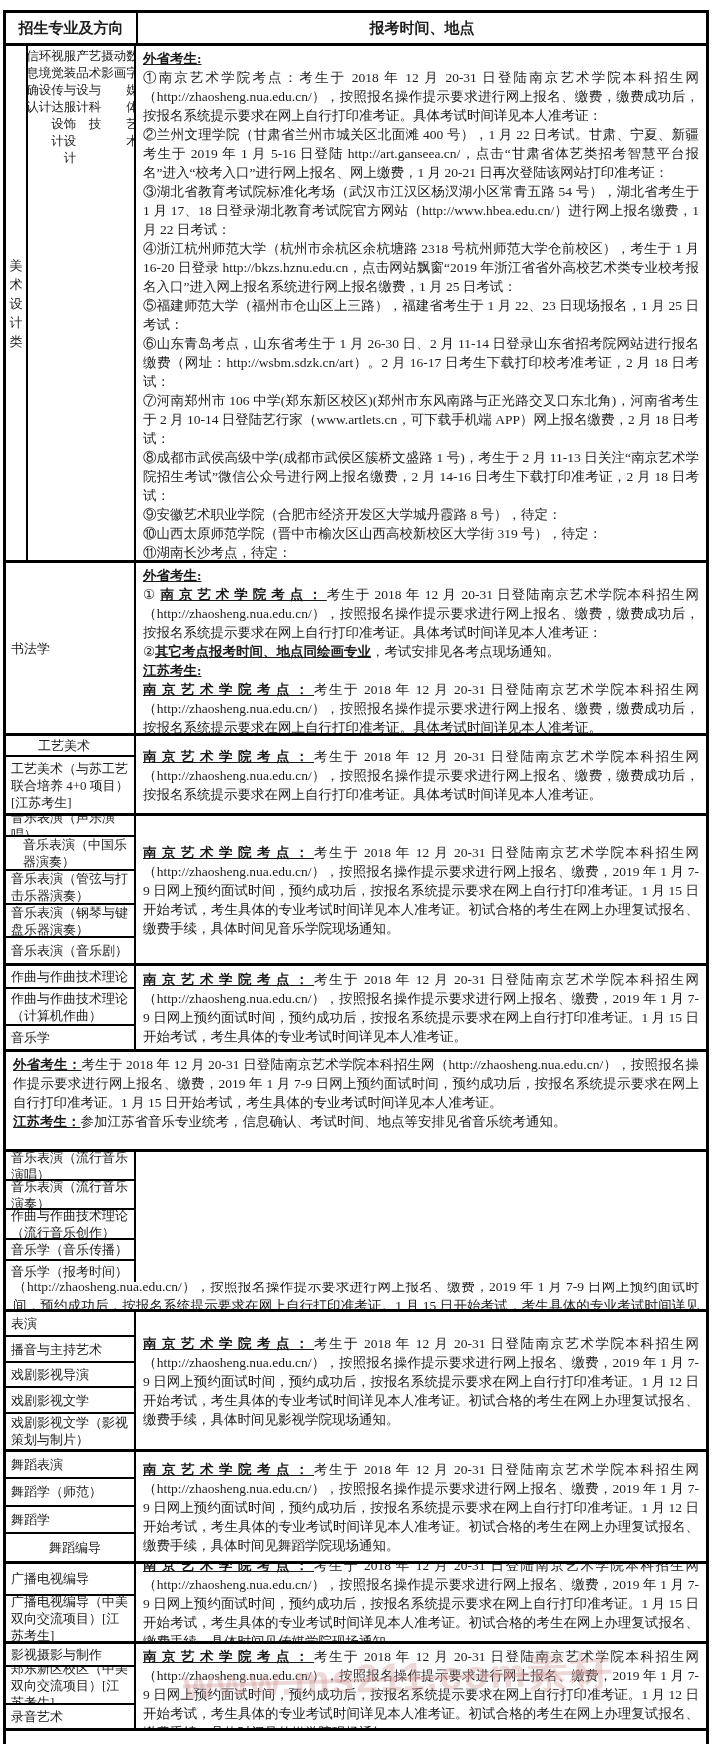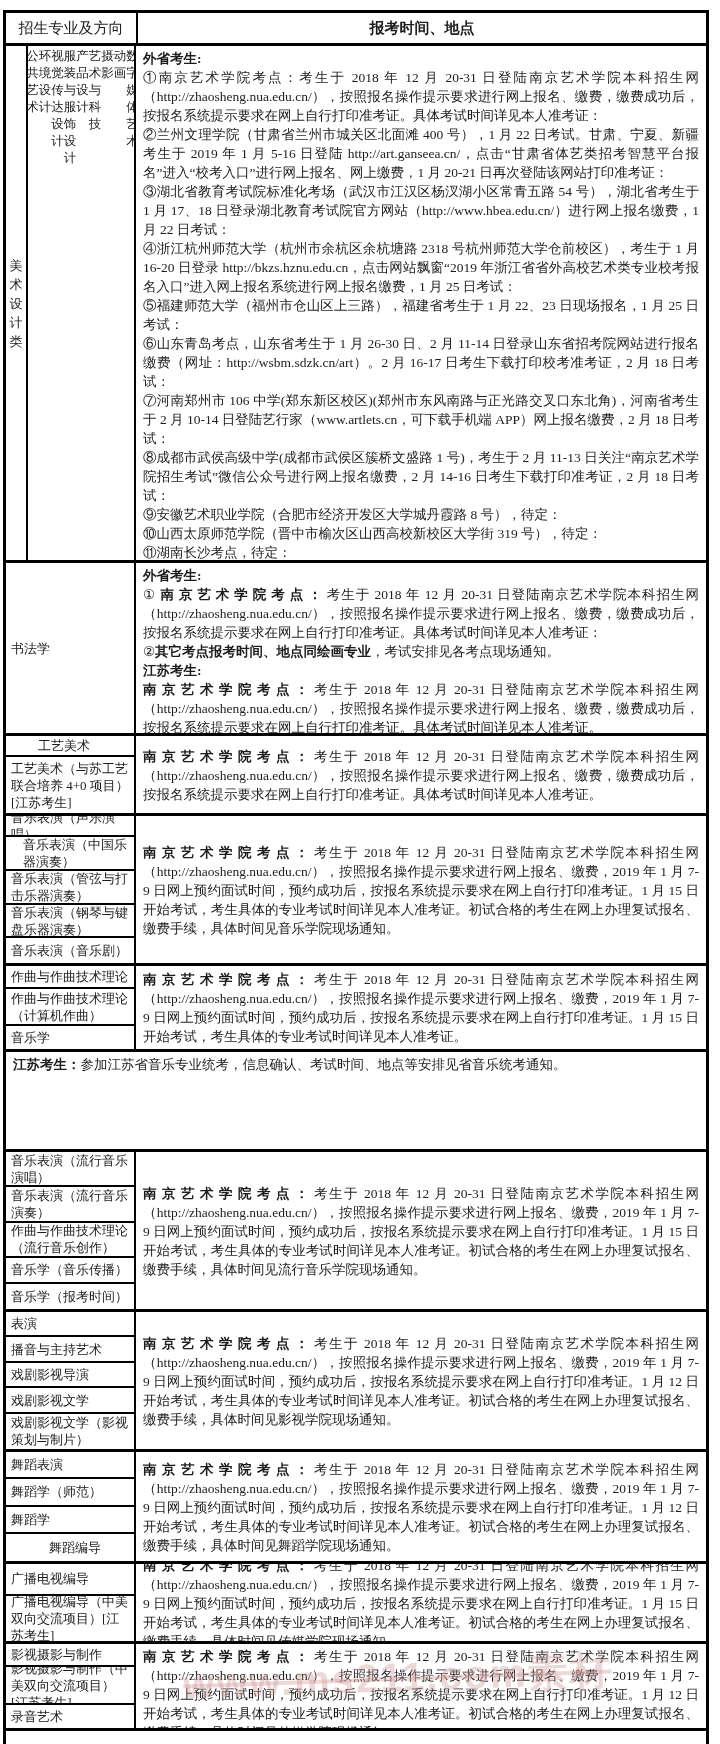--- a/index.html
+++ b/index.html
@@ -8,38 +8,38 @@
     font-family:"Liberation Serif","DejaVu Serif",serif;color:#1c1c1c;
   }
   .page{position:absolute;inset:0;}
   .table{
     position:absolute;left:3px;top:10px;width:706px;height:1734px;
     border:3px solid #000;border-bottom:none;box-sizing:border-box;
     display:flex;flex-direction:column;overflow:hidden;background:#fff;
   }
   .hrow{display:flex;flex:0 0 30px;border-bottom:3px solid #000;box-sizing:content-box;}
   .hleft{width:130px;border-right:2px solid #000;display:flex;align-items:center;justify-content:center;
-    font-weight:normal;font-size:15px;}
+    font-weight:bold;font-size:15px;}
   .hright{flex:1;display:flex;align-items:center;justify-content:center;font-weight:bold;font-size:15px;}
   .trow{display:flex;border-bottom:3px solid #000;box-sizing:border-box;overflow:hidden;}
   .tleft{width:130px;flex:0 0 130px;border-right:2px solid #000;display:flex;flex-direction:column;box-sizing:border-box;overflow:hidden;}
   .tleft.split{flex-direction:row;}
   .vcat{width:20px;flex:0 0 20px;border-right:2px solid #000;display:flex;flex-direction:column;
     justify-content:center;align-items:center;gap:4px;font-size:13px;}
   .vch{line-height:15px;}
   .majors{flex:1;display:flex;flex-direction:row;justify-content:center;padding:2px 1px 2px 4px;
     font-size:12.5px;line-height:17px;overflow:hidden;}
   .mitem{white-space:normal;}
   .subcell{display:flex;align-items:center;padding:1px 2px 1px 5px;box-sizing:border-box;overflow:hidden;}
   .subcell:not(:last-child){border-bottom:2px solid #000;}
   .lab{font-size:13px;line-height:17px;}
   .tright{flex:1;padding:3px 7px 2px 7px;font-size:13.5px;line-height:19px;box-sizing:border-box;overflow:hidden;}
   .tright.vc{display:flex;flex-direction:column;justify-content:center;}
   .para{text-align:justify;}
-  .para b{font-weight:bold;}
+  .para b{font-weight:bold;text-decoration:underline;}
   .para .sp{letter-spacing:4px;}
   .watermark{
     position:absolute;left:183px;top:1650px;z-index:5;white-space:nowrap;pointer-events:none;
     font-family:"Liberation Sans","DejaVu Sans",sans-serif;font-weight:bold;font-size:40px;
     color:rgba(210,158,158,0.40);letter-spacing:2px;transform:rotate(-2deg);
     text-decoration:line-through;
   }
 </style>
 </head>
 <body>
@@ -57,21 +57,21 @@
               <div class="vch">美</div>
               <div class="vch">术</div>
               <div class="vch">设</div>
               <div class="vch">计</div>
               <div class="vch">类</div>
             </div>
             <div class="majors">
               <div class="mitem">绘画</div>
               <div class="mitem">中国画</div>
               <div class="mitem">雕塑</div>
-              <div class="mitem">公共艺术</div>
+              <div class="mitem">信息确认</div>
               <div class="mitem">环境设计</div>
               <div class="mitem">视觉传达设计</div>
               <div class="mitem">服装与服饰设计</div>
               <div class="mitem">产品设计</div>
               <div class="mitem">艺术与科技</div>
               <div class="mitem">摄影</div>
               <div class="mitem">动画</div>
               <div class="mitem">数字媒体艺术</div>
               <div class="mitem">戏剧影视美术设计</div>
               <div class="mitem">数字媒体艺术（中英合作办学）[江苏考生]</div>
@@ -152,24 +152,25 @@
             <div class="subcell" style="flex: 1 1 24px;">
               <div class="lab">音乐学</div>
             </div>
           </div>
           <div class="tright vc">
             <div class="para"><b class="sp">南京艺术学院考点：</b><span>考生于 2018 年 12 月 20-31 日登陆南京艺术学院本科招生网（http://zhaosheng.nua.edu.cn/），按照报名操作提示要求进行网上报名、缴费，2019 年 1 月 7-9 日网上预约面试时间，预约成功后，按报名系统提示要求在网上自行打印准考证。1 月 15 日开始考试，考生具体的专业考试时间详见本人准考证。</span></div>
           </div>
         </div>
         <div class="trow" style="height: 100px;">
           <div class="tright">
+            <div class="para"><b>外省考生：</b><span>考生于 2018 年 12 月 20-31 日登陆南京艺术学院本科招生网（http://zhaosheng.nua.edu.cn/），按照报名操作提示要求进行网上报名、缴费，2019 年 1 月 7-9 日网上预约面试时间，预约成功后，按报名系统提示要求在网上自行打印准考证。1 月 15 日开始考试，考生具体的专业考试时间详见本人准考证。</span></div>
             <div class="para"><b>江苏考生：</b><span>参加江苏省音乐专业统考，信息确认、考试时间、地点等安排见省音乐统考通知。</span></div>
           </div>
         </div>
-        <div class="trow" style="height: 160px;">
+        <div class="trow" style="height: 160px; flex-direction: column;">
           <div class="tleft">
             <div class="subcell" style="flex: 1 1 36px;">
               <div class="lab">音乐表演（流行音乐演唱）</div>
             </div>
             <div class="subcell" style="flex: 1 1 36px;">
               <div class="lab">音乐表演（流行音乐演奏）</div>
             </div>
             <div class="subcell" style="flex: 1 1 36px;">
               <div class="lab">作曲与作曲技术理论（流行音乐创作）</div>
             </div>
@@ -237,21 +238,21 @@
           <div class="tright vc">
             <div class="para"><b class="sp">南京艺术学院考点：</b><span>考生于 2018 年 12 月 20-31 日登陆南京艺术学院本科招生网（http://zhaosheng.nua.edu.cn/），按照报名操作提示要求进行网上报名、缴费，2019 年 1 月 7-9 日网上预约面试时间，预约成功后，按报名系统提示要求在网上自行打印准考证。1 月 15 日开始考试，考生具体的专业考试时间详见本人准考证。初试合格的考生在网上办理复试报名、缴费手续，具体时间见传媒学院现场通知。</span></div>
           </div>
         </div>
         <div class="trow" style="height: 87px;">
           <div class="tleft">
             <div class="subcell" style="flex: 1 1 24px;">
               <div class="lab">影视摄影与制作</div>
             </div>
             <div class="subcell" style="flex: 1 1 39px;">
-              <div class="lab">影视摄影与制作（中美双向交流项目）[江苏考生]</div>
+              <div class="lab">郑东新区校区（中美双向交流项目）[江苏考生]</div>
             </div>
             <div class="subcell" style="flex: 1 1 24px;">
               <div class="lab">录音艺术</div>
             </div>
           </div>
           <div class="tright">
             <div class="para"><b class="sp">南京艺术学院考点：</b><span>考生于 2018 年 12 月 20-31 日登陆南京艺术学院本科招生网（http://zhaosheng.nua.edu.cn/），按照报名操作提示要求进行网上报名、缴费，2019 年 1 月 7-9 日网上预约面试时间，预约成功后，按报名系统提示要求在网上自行打印准考证。1 月 12 日开始考试，考生具体的专业考试时间详见本人准考证。初试合格的考生在网上办理复试报名、缴费手续，具体时间见传媒学院现场通知。</span></div>
           </div>
         </div>
       </div>

